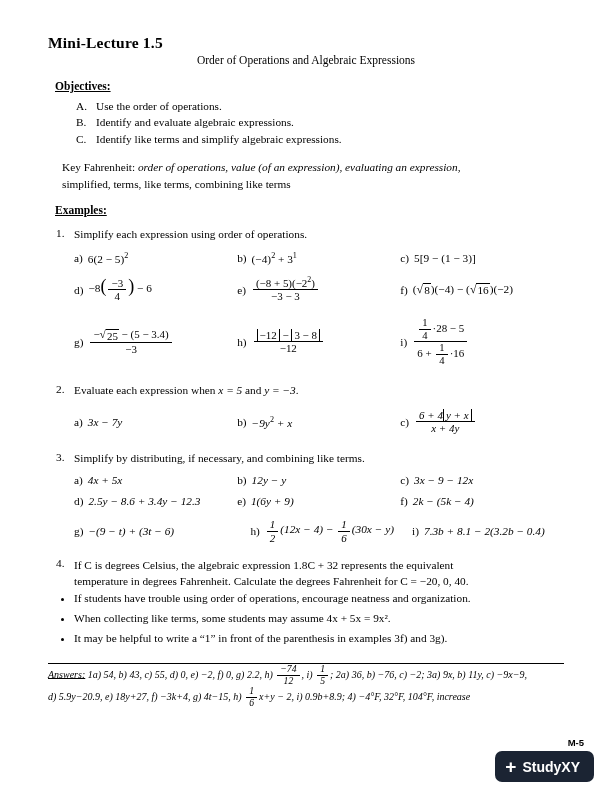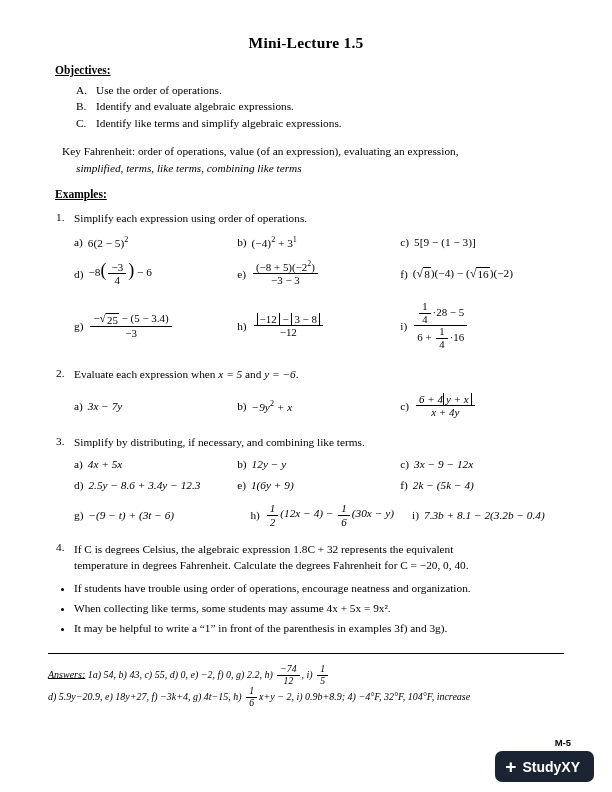--- a/index.html
+++ b/index.html
@@ -13,21 +13,21 @@
     position: relative;
     overflow: hidden;
   }
   .page {
     position: relative;
     width: 612px;
     height: 792px;
     padding: 30px 48px 10px 48px;
   }
   .title {
-    text-align: center;
+    text-align: left;
     font-weight: bold;
     font-size: 15.5px;
     letter-spacing: 0.2px;
     margin: 4px 0 2px 0;
   }
   .subtitle {
     text-align: center;
     font-size: 11.5px;
     margin-bottom: 14px;
   }
@@ -43,22 +43,22 @@
     font-size: 11.3px;
     line-height: 1.45;
   }
   .obj-row { display: flex; }
   .obj-letter { width: 20px; flex: 0 0 20px; }
   .keyvocab {
     font-size: 11.3px;
     margin: 12px 0 0 14px;
     line-height: 1.45;
   }
-  .keyvocab .it { }
-  .kv-cont { margin-left: 14px; display: block; font-style: italic; }
+  .keyvocab .it { font-style: italic; }
+  .kv-cont { display: block; }
 
   .ex-item { display: flex; margin-top: 11px; font-size: 11.3px; }
   .ex-num { width: 26px; flex: 0 0 26px; text-align: left; padding-left: 8px;}
   .ex-body { flex: 1; }
   .ex-stem { line-height: 1.4; }
 
   .parts {
     display: flex;
     margin-top: 8px;
   }
@@ -88,40 +88,40 @@
   .frac .den { padding: 0 3px; }
   .sqrt {
     display: inline-flex;
     align-items: stretch;
   }
   .sqrt .rad { font-size: 1.05em; }
   .sqrt .bar { border-top: 1px solid #000; padding: 0 1px; margin-top: 1px;}
   .abs { border-left: 1px solid #000; border-right: 1px solid #000; padding: 0 2px; }
 
   .teach-list {
-    margin: 6px 0 0 26px;
+    margin: 0 0 0 26px;
     padding: 0;
     font-size: 11.3px;
     line-height: 1.7;
   }
   .teach-list li { margin-bottom: 1px; }
 
   .answers {
     margin-top: 14px;
     font-size: 10px;
     font-style: italic;
     line-height: 1.9;
     border-top: 1px solid #000;
-    padding-top: 10px;
+    padding-top: 0;
   }
   .answers .lbl { text-decoration: underline; }
 
   .pagenum {
     position: absolute;
-    right: 41px;
+    right: 28px;
     bottom: 44px;
     font-size: 9.5px;
     font-weight: bold;
     font-family: "Liberation Sans", sans-serif;
   }
   .brand {
     position: absolute;
     right: 18px;
     bottom: 10px;
     background: #1b2433;
@@ -141,20 +141,21 @@
     line-height: 1;
   }
   .nowrap { white-space: nowrap; }
 </style>
 </head>
 <body>
 
 <div class="page">
 
   <div class="title">Mini-Lecture 1.5</div>
+  <div class="subtitle">Order of Operations and Algebraic Expressions</div>
 
   <div class="section-head">Objectives:</div>
   <div class="obj-list">
     <div class="obj-row">
       <span class="obj-letter">A.</span>
       <span>Use the order of operations.</span>
     </div>
     <div class="obj-row">
       <span class="obj-letter">B.</span>
       <span>Identify and evaluate algebraic expressions.</span>
@@ -251,21 +252,21 @@
                   </span>·16</span>
               </span></span>
         </div>
       </div>
     </div>
   </div>
 
   <div class="ex-item" style="margin-top:16px;">
     <div class="ex-num">2.</div>
     <div class="ex-body">
-      <div class="ex-stem"><span>Evaluate each expression when </span><span class="m">x = 5</span><span> and </span><span class="m">y = −6</span><span>.</span></div>
+      <div class="ex-stem"><span>Evaluate each expression when </span><span class="m">x = 5</span><span> and </span><span class="m">y = −3</span><span>.</span></div>
 
       <div class="parts col3" style="margin-top:10px;">
         <div class="part">
           <span class="part-lbl">a)</span>
           <span class="m">3x − 7y</span>
         </div>
         <div class="part">
           <span class="part-lbl">b)</span>
           <span class="m">−9y<sup>2</sup> + x</span>
         </div>
@@ -353,21 +354,21 @@
   </ul>
 
   <div class="answers">
     <div>
       <span class="lbl">Answers:</span><span> 1a) 54, b) 43, c) 55, d) 0, e) −2, f) 0, g) 2.2, h) </span><span class="frac">
           <span class="num">−74</span>
           <span class="den">12</span>
         </span><span>, i) </span><span class="frac">
           <span class="num">1</span>
           <span class="den">5</span>
-        </span>
+        </span><span>; 2a) 36, b) −76, c) −2;  3a) 9x, b) 11y, c) −9x−9,</span>
     </div>
     <div>
       <span>d) 5.9y−20.9, e) 18y+27, f) −3k+4, g) 4t−15, h) </span><span class="frac">
           <span class="num">1</span>
           <span class="den">6</span>
         </span><span>x+</span><span>y − 2,  i) 0.9b+8.9;  4) −4°F, 32°F, 104°F, increase</span>
     </div>
   </div>
 
   <div class="pagenum">M-5</div>

